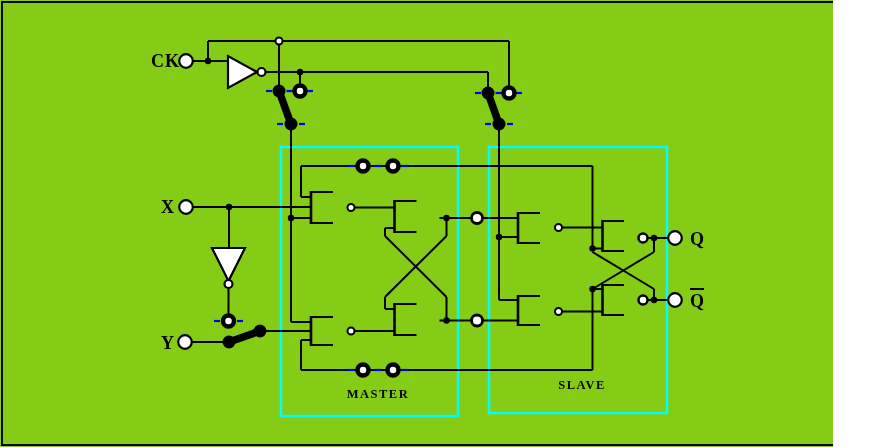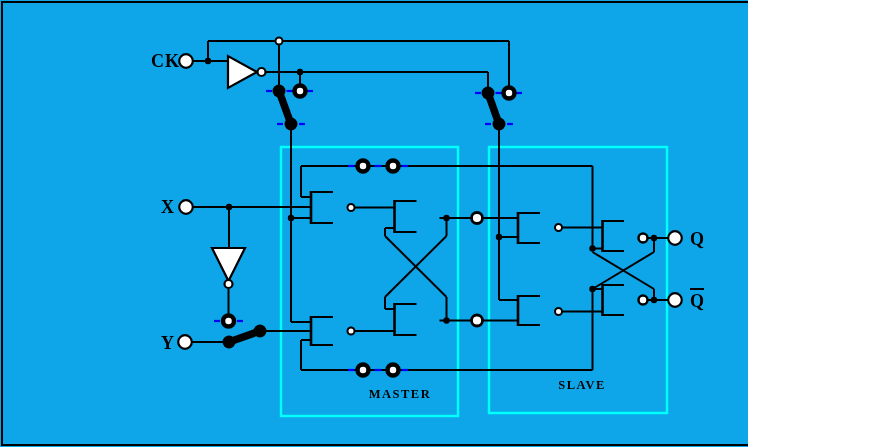--- a/index.html
+++ b/index.html
@@ -1,28 +1,28 @@
 <!DOCTYPE html>
 <html><head>
 <meta charset="utf-8">
 <style>
   html,body{margin:0;padding:0;background:#fff;}
-  #stage{position:relative;width:748px;height:447px;background:#0ea5e9;
+  #stage{position:relative;width:833px;height:447px;background:#84cc16;
          font-family:"Liberation Serif",serif;overflow:hidden;}
   #frame{position:absolute;left:1px;top:1px;width:879px;height:441px;
          border:2.5px solid #000;}
   svg{position:absolute;left:0;top:0;}
   .lbl{position:absolute;font-weight:bold;color:#000;line-height:1;}
   #lbl-ck{left:151px;top:52px;font-size:18px;letter-spacing:1px;}
   #lbl-x{left:161px;top:198px;font-size:18px;}
   #lbl-y{left:161px;top:334px;font-size:18px;}
   #lbl-q{left:690px;top:230px;font-size:18px;}
   #lbl-qbar{left:690px;top:288px;font-size:18px;}
   #lbl-qbar .bar{display:inline-block;border-top:2.5px solid #000;padding-top:2px;}
-  #lbl-master{left:358px;top:388px;width:84px;text-align:center;
+  #lbl-master{left:336px;top:388px;width:84px;text-align:center;
               font-size:12.5px;letter-spacing:1.5px;}
   #lbl-slave{left:540px;top:379px;width:84px;text-align:center;
              font-size:12.5px;letter-spacing:1.5px;}
 </style>
 </head>
 <body>
 
 <div id="stage">
   <div id="frame"></div>
   <svg id="cv" xmlns="http://www.w3.org/2000/svg" width="885" height="447" viewBox="0 0 885 447">

